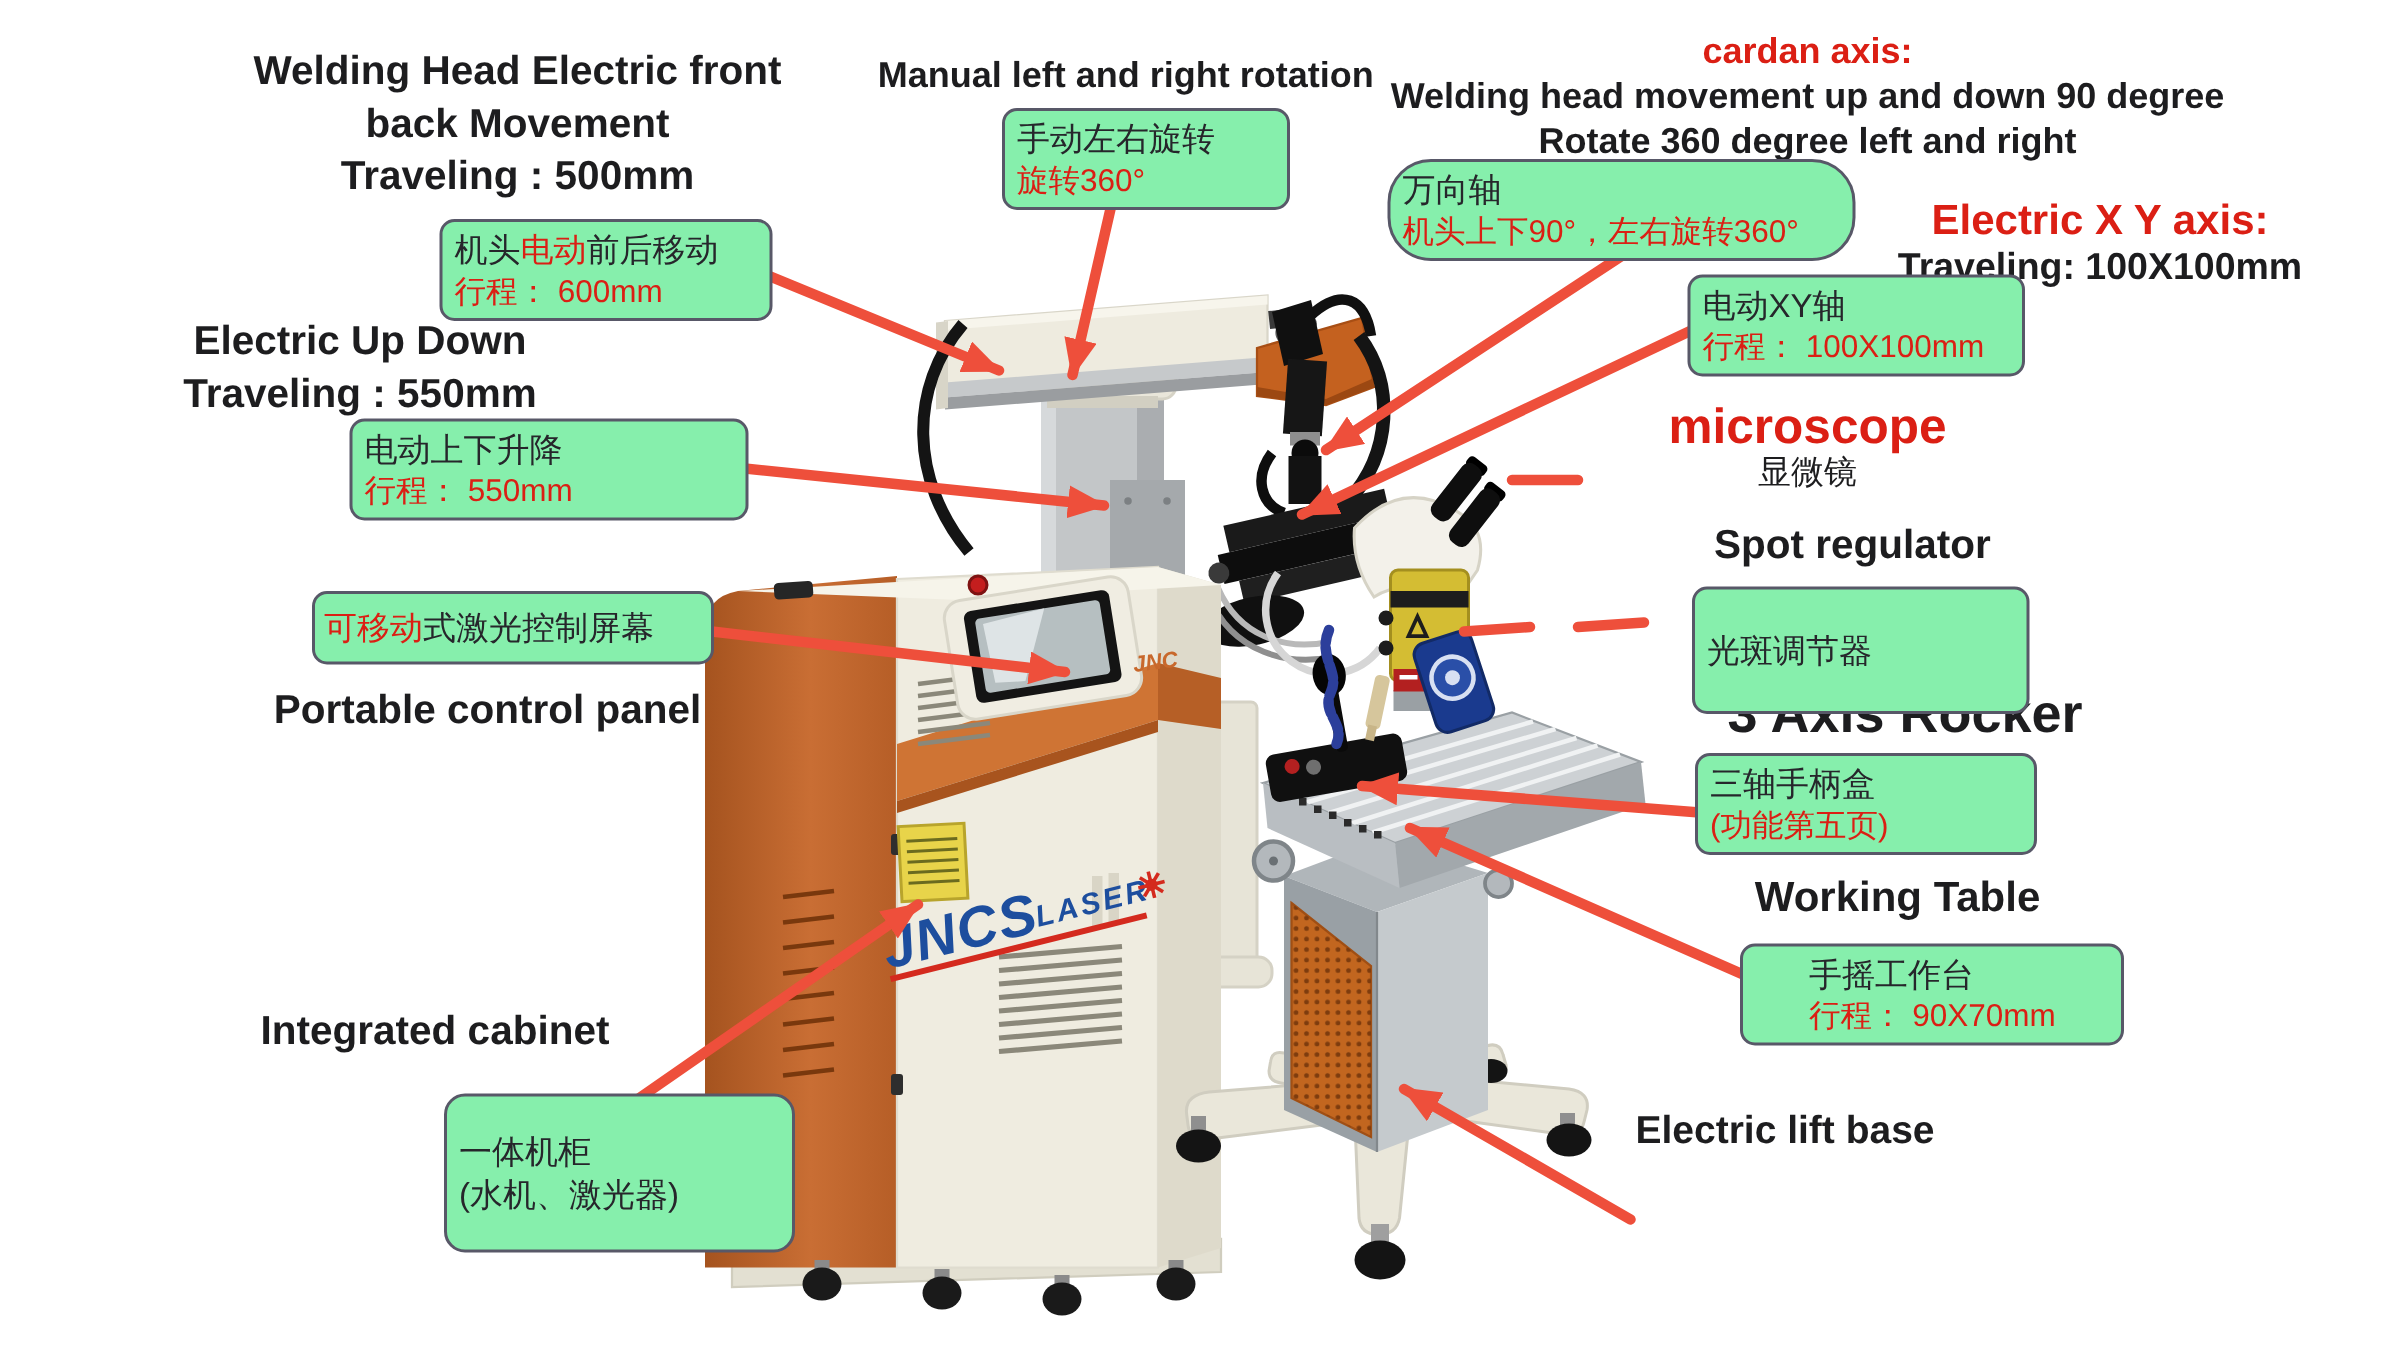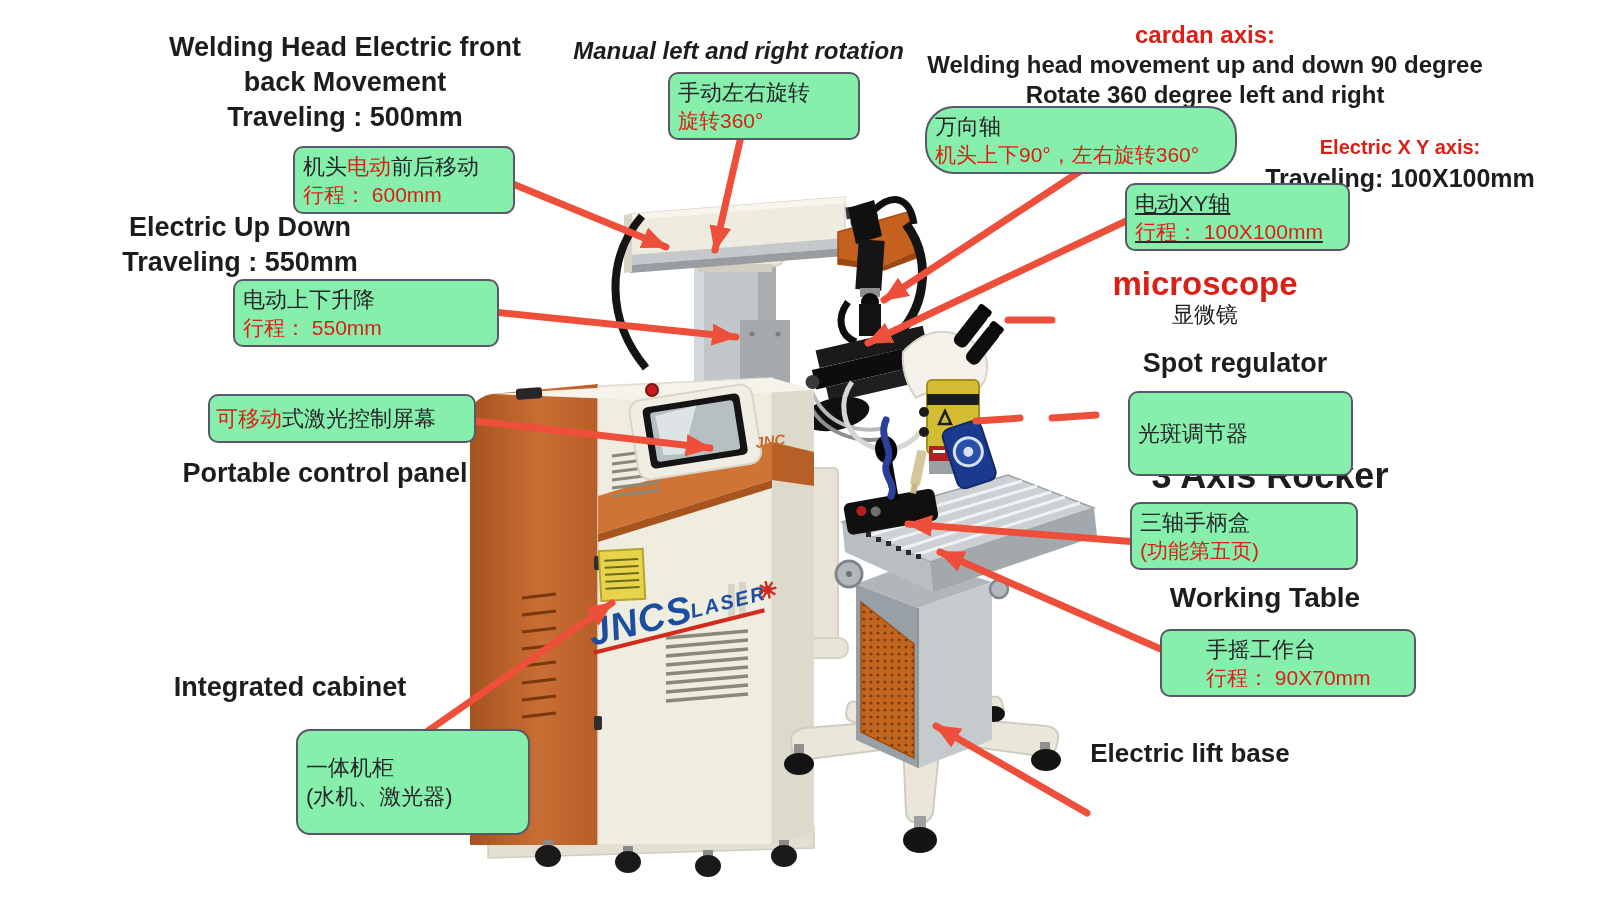--- a/index.html
+++ b/index.html
@@ -304,27 +304,27 @@
     <div>Welding Head Electric front</div>
     <div>back Movement</div>
     <div>Traveling : 500mm</div>
   </div>
 
   <div class="title" style="left:105px;top:210px;width:270px;">
     <div>Electric Up Down</div>
     <div>Traveling : 550mm</div>
   </div>
 
-  <div class="title small" style="left:556px;top:36px;width:365px;font-style:italic;">Manual left and right rotation</div>
+  <div class="title small" style="left:568px;top:36px;width:365px;">Manual left and right rotation</div>
 
   <div class="title small red" style="left:940px;top:20px;width:530px;">cardan axis:</div>
   <div class="title small" style="left:920px;top:50px;width:570px;">Welding head movement up and down 90 degree</div>
   <div class="title small" style="left:920px;top:80px;width:570px;">Rotate 360 degree left and right</div>
 
-  <div class="title small red" style="left:1260px;top:132px;width:280px;font-size:20px;">Electric X Y axis:</div>
+  <div class="title small red" style="left:1260px;top:132px;width:280px;font-size:28px;">Electric X Y axis:</div>
   <div class="title small" style="left:1250px;top:163px;width:300px;font-size:25px;">Traveling: 100X100mm</div>
 
   <div class="title red micro" style="left:1080px;top:266px;width:250px;">microscope</div>
   <div class="title cnsub" style="left:1080px;top:302px;width:250px;">显微镜</div>
 
   <div class="title" style="left:1110px;top:346px;width:250px;">Spot regulator</div>
 
   <div class="title" style="left:1140px;top:458px;width:260px;font-size:36px;">3 Axis Rocker</div>
 
   <div class="title" style="left:1135px;top:580px;width:260px;font-size:28px;">Working Table</div>
@@ -348,21 +348,21 @@
   <div class="callout" style="left:668px;top:72px;width:172px;">
     <div class="cn">手动左右旋转</div>
     <div class="sub">旋转360°</div>
   </div>
 
   <div class="callout" style="left:925px;top:106px;width:292px;border-radius:29px;">
     <div class="cn">万向轴</div>
     <div class="sub">机头上下90°，左右旋转360°</div>
   </div>
 
-  <div class="callout" style="left:1125px;top:183px;width:205px;text-decoration:underline;">
+  <div class="callout" style="left:1125px;top:183px;width:205px;">
     <div class="cn">电动XY轴</div>
     <div class="sub">行程： 100X100mm</div>
   </div>
 
   <div class="callout" style="left:1128px;top:391px;width:205px;padding:26px 8px;">
     <div class="cn">光斑调节器</div>
   </div>
 
   <div class="callout" style="left:1130px;top:502px;width:208px;">
     <div class="cn">三轴手柄盒</div>

